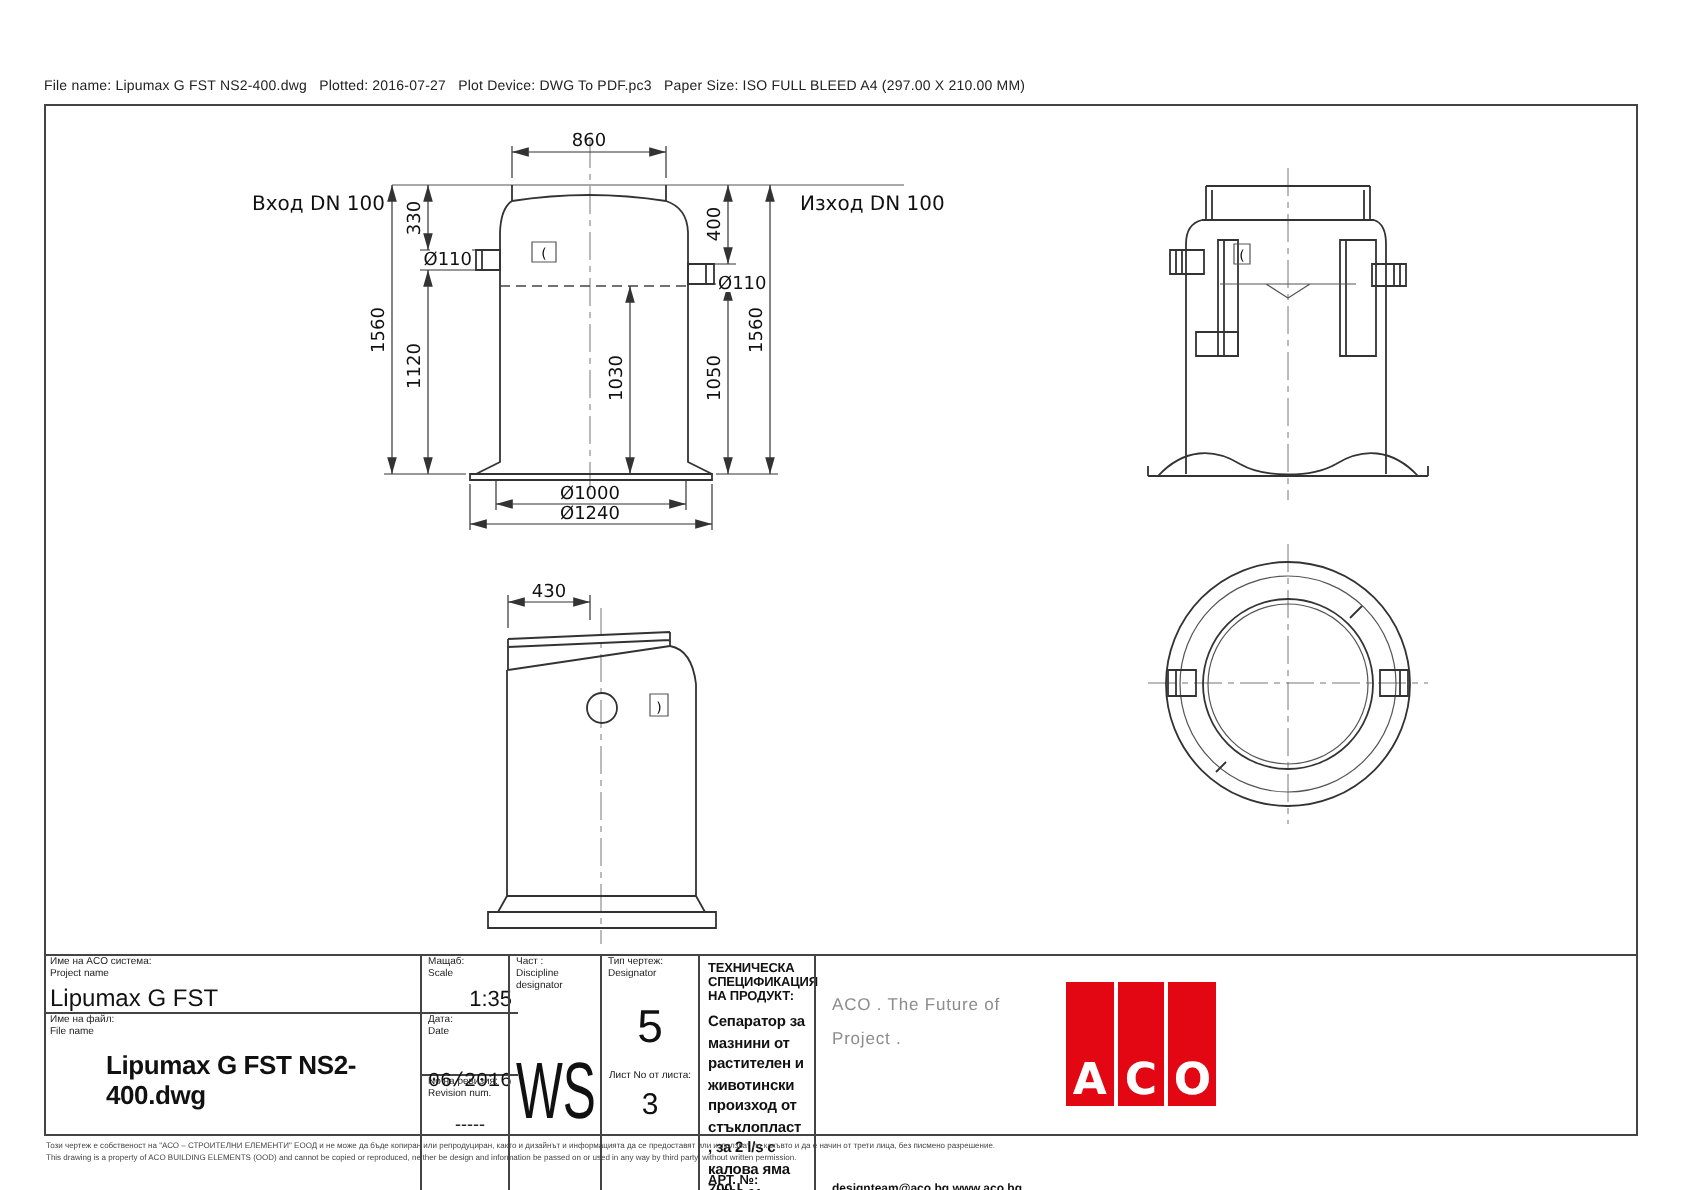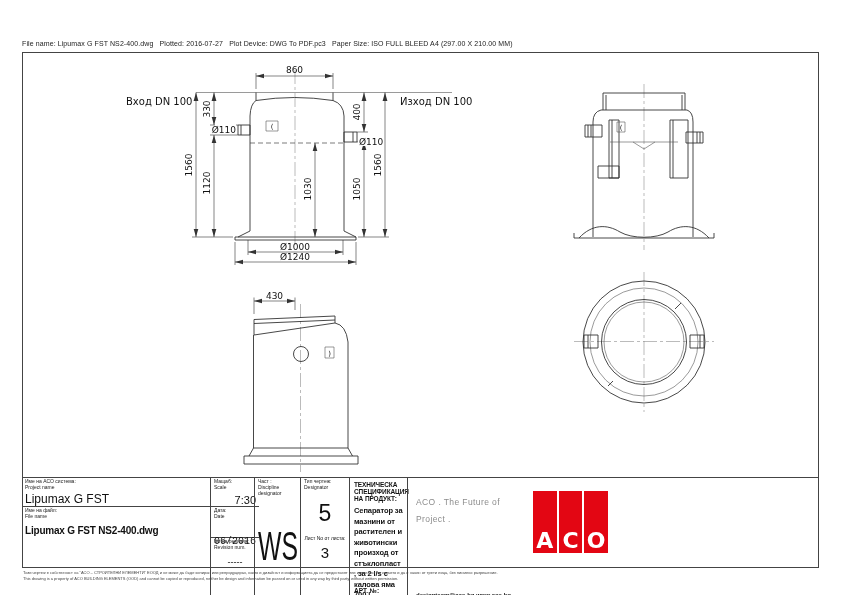--- a/index.html
+++ b/index.html
@@ -23,21 +23,21 @@
   .tb { position:absolute; left:22px; top:477px; width:796px; height:102px; box-sizing:border-box;
         border-top:1px solid #444; display:grid; grid-template-columns:188px 44px 46px 49px 58px 209px 1fr; }
   .tb > div { box-sizing:border-box; border-left:1px solid #444; position:relative; }
   .tb > div:first-child { border-left:none; }
   .rows3 { display:grid; grid-template-rows:29px 31px 1fr; }
   .rows3 > div { box-sizing:border-box; border-bottom:1px solid #444; position:relative; padding:1px 3px; }
   .rows3 > div:last-child { border-bottom:none; }
   .lab { font-size:5px; line-height:1.15; color:#222; }
   .v-project { font-size:12px; margin-top:1px; }
   .v-sheet { font-size:9.5px; font-weight:bold; margin-top:3px; letter-spacing:-0.2px; }
-  .v-file { font-size:10px; font-weight:bold; margin-top:5px; letter-spacing:-0.2px; }
+  .v-file { font-size:13px; font-weight:bold; margin-top:5px; letter-spacing:-0.2px;margin-left:28px; }
   .v-scale { font-size:11px; margin-top:3px; text-align:right; }
   .v-date { font-size:10px; margin-top:16px; text-align:left;font-family:Liberation Mono, monospace; }
   .v-rev { font-size:9px; margin-top:6px; text-align:center; }
   .c3 .lab, .c4 .lab, .c5 .lab { padding:1px 0 0 3px; }
   .v-ws { position:absolute; left:50%; top:54%; transform:translate(-50%,-50%) scaleX(0.62); font-size:40px; line-height:1; white-space:nowrap; }
   .v-5 { position:absolute; left:0; right:0; top:22px; text-align:center; font-size:23px; }
   .lab2 { position:absolute; left:0; right:0; top:57px; font-size:5px; text-align:center; }
   .v-3 { position:absolute; left:0; right:0; top:66px; text-align:center; font-size:15px; }
   .v-ws503 { position:absolute; left:50%; top:34px; transform:translate(-50%,0) scaleX(0.78); font-size:20px; white-space:nowrap; }
   .c6 { padding:3px 4px; }
@@ -217,21 +217,21 @@
         <div class="lab"><span>Име на файл:</span><br>
         <span>File name</span></div>
         <div class="v-file">Lipumax G FST NS2-400.dwg</div>
       </div>
     </div>
 
     <div class="rows3">
       <div>
         <div class="lab"><span>Мащаб:</span><br>
         <span>Scale</span></div>
-        <div class="v-scale">7:30</div>
+        <div class="v-scale">1:35</div>
       </div>
       <div>
         <div class="lab"><span>Дата:</span><br>
         <span>Date</span></div>
         <div class="v-date">06/2016</div>
       </div>
       <div>
         <div class="lab"><span>No на ревизия:</span><br>
         <span>Revision num.</span></div>
         <div class="v-rev">-----</div>

